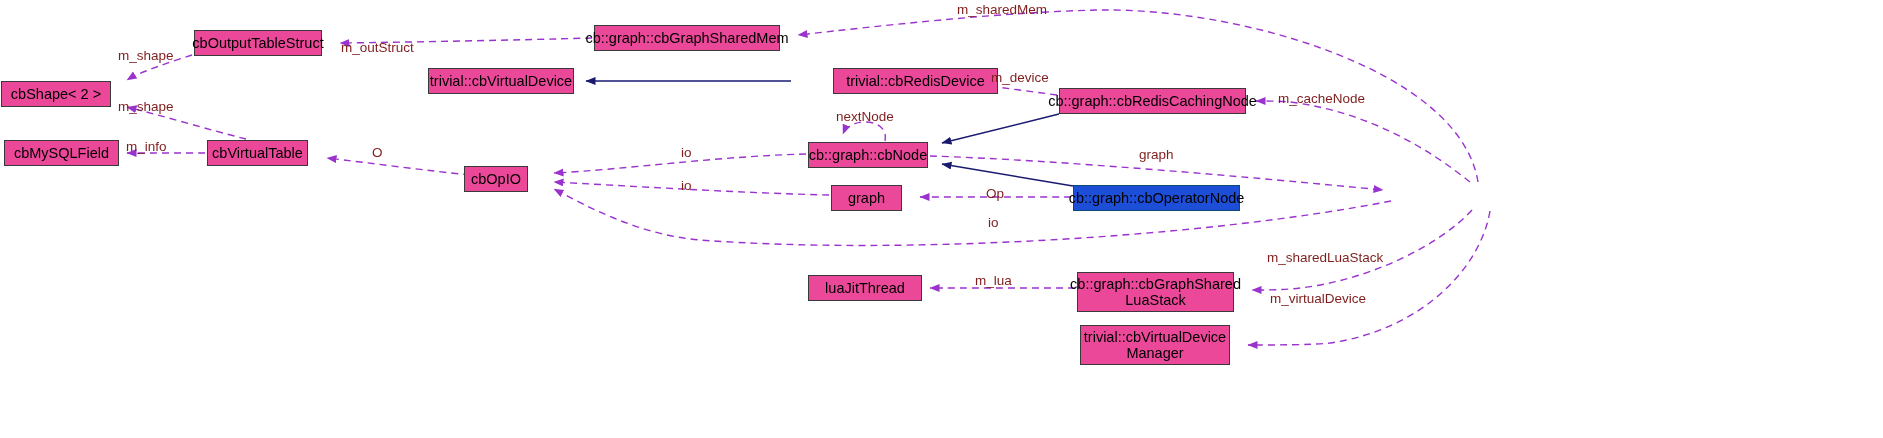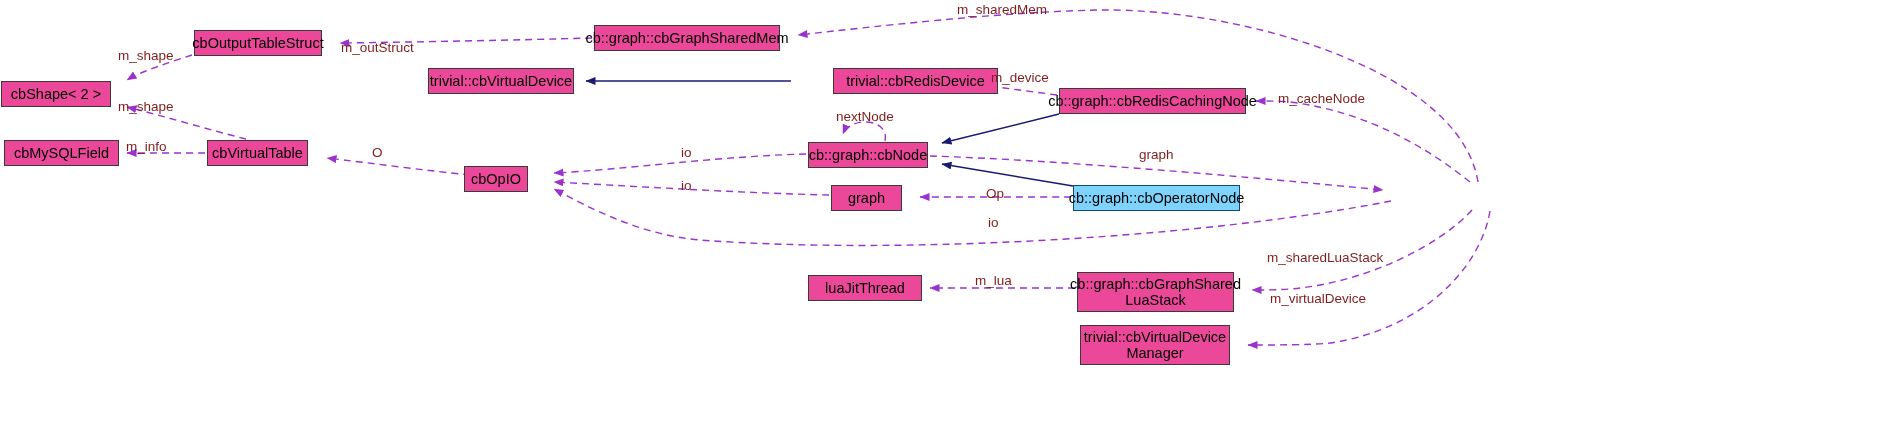--- a/index.html
+++ b/index.html
@@ -21,21 +21,21 @@
     font-size:14.5px;
     line-height:16px;
     display:flex;
     align-items:center;
     justify-content:center;
     text-align:center;
     white-space:pre-line;
     letter-spacing:0px;
     z-index:3;
   }
-  .node.focus{ background:#7dd3fc; border:7px solid #0c4a6e; }
+  .node.focus{ background:#1d4ed8; border:7px solid #0c4a6e; }
   .node.thick{ border-width:1.3px; }
   .elabel{
     position:absolute;
     font-size:13.5px;
     color:#7f1d1d;
     white-space:nowrap;
     z-index:4;
   }
   .edge-path{ fill:none; stroke-width:1.4px; }
   .usage{ stroke:#9a32cd; stroke-dasharray:7 5; }

